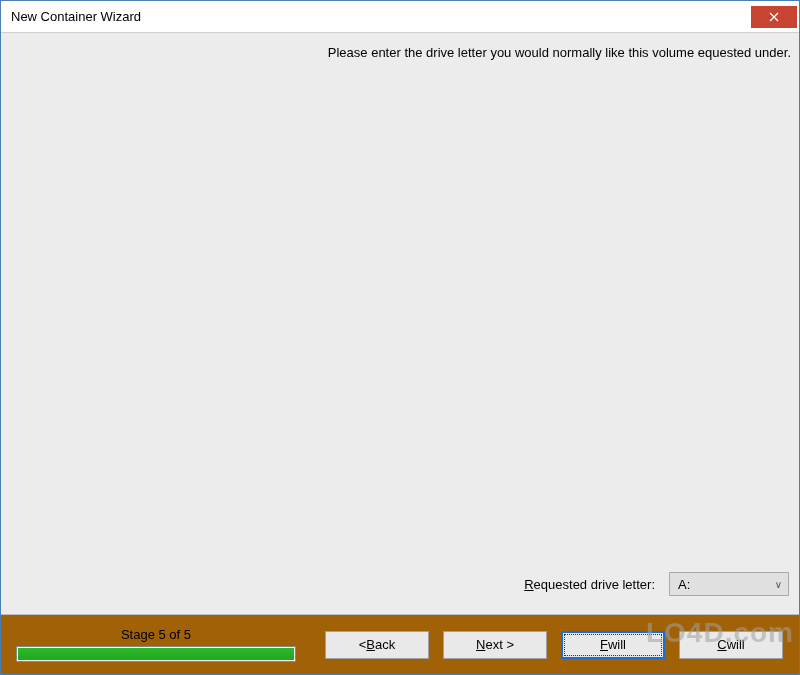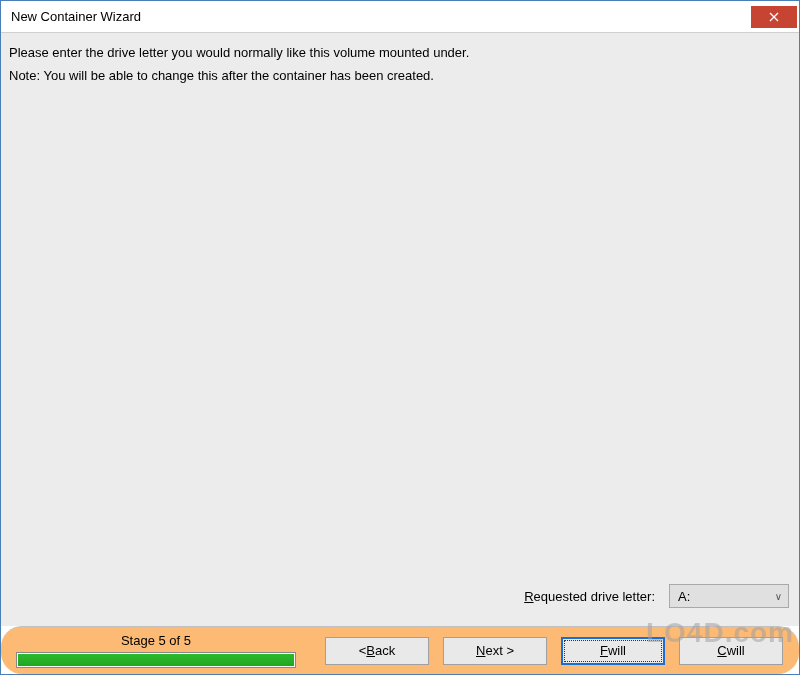--- a/index.html
+++ b/index.html
@@ -16,20 +16,21 @@
       overflow: hidden;
       position: relative;
     }
     .window {
       width: 800px;
       height: 675px;
       background: #fff;
       border: 1px solid #4a7fb5;
       display: flex;
       flex-direction: column;
+      text-align: right;
     }
     .titlebar {
       height: 32px;
       background: #fff;
       display: flex;
       align-items: center;
       justify-content: space-between;
       padding-left: 10px;
       border-bottom: 1px solid #d0d0d0;
     }
@@ -96,27 +97,26 @@
       justify-content: space-between;
       padding: 0 6px 0 8px;
       font-size: 13px;
       cursor: pointer;
     }
     .drive-select .chev {
       font-size: 10px;
       color: #555;
     }
     .footer {
-      height: 48px;
-      background: #fdba74;
+      height: 60px;
+      background: #a16207;
       border-top: 1px solid #c0c0c0;
       display: flex;
       align-items: center;
       padding: 0 16px 0 0;
-      border-radius: 21px;
     }
     .stage-area {
       width: 300px;
       display: flex;
       flex-direction: column;
       align-items: center;
       gap: 4px;
       padding-left: 10px;
     }
     .stage-label {
@@ -186,22 +186,21 @@
     <div class="close-btn">
       <svg viewBox="0 0 10 10">
         <line x1="1" y1="1" x2="9" y2="9" stroke="#fff" stroke-width="1.2"></line>
         <line x1="9" y1="1" x2="1" y2="9" stroke="#fff" stroke-width="1.2"></line>
       </svg>
     </div>
   </div>
 
   <div class="content">
     <div class="instructions">
-      <p>Please enter the drive letter you would normally like this volume mounted under.</p>
-      <p>Note: You will be able to change this after the container has been created.</p>
+      <p>Please enter the drive letter you would normally like this volume equested under.</p>
     </div>
 
     <div class="drive-row">
       <span class="drive-label"><span class="ul">R</span><span>equested drive letter:</span></span>
       <div class="drive-select">
         <span>A:</span>
         <span class="chev">∨</span>
       </div>
     </div>
   </div>

